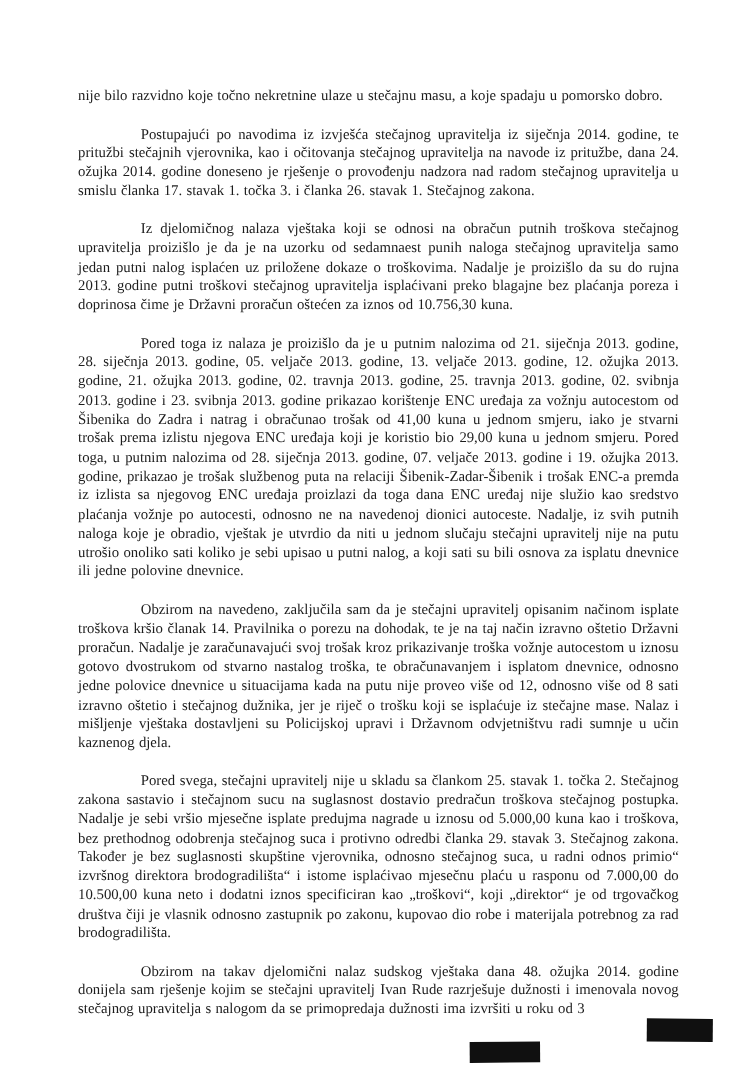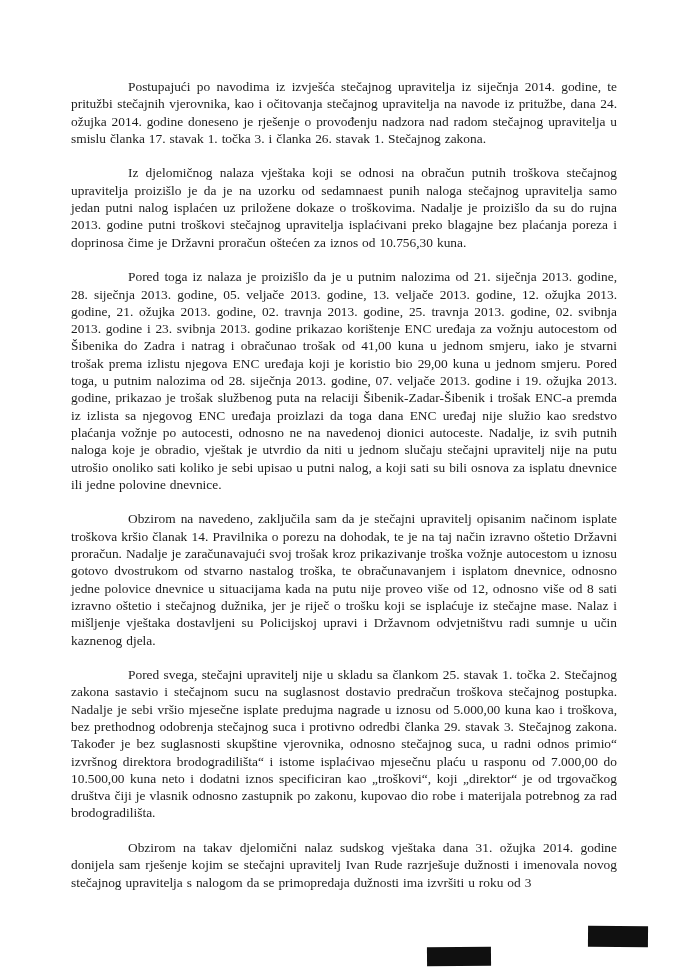--- a/index.html
+++ b/index.html
@@ -50,23 +50,24 @@
     width: 64px;
     height: 19px;
     transform: rotate(-0.5deg);
   }
 </style>
 </head>
 <body>
 
 <div class="page">
   <div class="text-block">
+    <p class="para noindent">nije bilo razvidno koje točno nekretnine ulaze u stečajnu masu, a koje spadaju u pomorsko dobro.</p>
     <p class="para">Postupajući po navodima iz izvješća stečajnog upravitelja iz siječnja 2014. godine, te pritužbi stečajnih vjerovnika, kao i očitovanja stečajnog upravitelja na navode iz pritužbe, dana 24. ožujka 2014. godine doneseno je rješenje o provođenju nadzora nad radom stečajnog upravitelja u smislu članka 17. stavak 1. točka 3. i članka 26. stavak 1. Stečajnog zakona.</p>
     <p class="para">Iz djelomičnog nalaza vještaka koji se odnosi na obračun putnih troškova stečajnog upravitelja proizišlo je da je na uzorku od sedamnaest punih naloga stečajnog upravitelja samo jedan putni nalog isplaćen uz priložene dokaze o troškovima. Nadalje je proizišlo da su do rujna 2013. godine putni troškovi stečajnog upravitelja isplaćivani preko blagajne bez plaćanja poreza i doprinosa čime je Državni proračun oštećen za iznos od 10.756,30 kuna.</p>
     <p class="para">Pored toga iz nalaza je proizišlo da je u putnim nalozima od 21. siječnja 2013. godine, 28. siječnja 2013. godine, 05. veljače 2013. godine, 13. veljače 2013. godine, 12. ožujka 2013. godine, 21. ožujka 2013. godine, 02. travnja 2013. godine, 25. travnja 2013. godine, 02. svibnja 2013. godine i 23. svibnja 2013. godine prikazao korištenje ENC uređaja za vožnju autocestom od Šibenika do Zadra i natrag i obračunao trošak od 41,00 kuna u jednom smjeru, iako je stvarni trošak prema izlistu njegova ENC uređaja koji je koristio bio 29,00 kuna u jednom smjeru. Pored toga, u putnim nalozima od 28. siječnja 2013. godine, 07. veljače 2013. godine i 19. ožujka 2013. godine, prikazao je trošak službenog puta na relaciji Šibenik-Zadar-Šibenik i trošak ENC-a premda iz izlista sa njegovog ENC uređaja proizlazi da toga dana ENC uređaj nije služio kao sredstvo plaćanja vožnje po autocesti, odnosno ne na navedenoj dionici autoceste. Nadalje, iz svih putnih naloga koje je obradio, vještak je utvrdio da niti u jednom slučaju stečajni upravitelj nije na putu utrošio onoliko sati koliko je sebi upisao u putni nalog, a koji sati su bili osnova za isplatu dnevnice ili jedne polovine dnevnice.</p>
     <p class="para">Obzirom na navedeno, zaključila sam da je stečajni upravitelj opisanim načinom isplate troškova kršio članak 14. Pravilnika o porezu na dohodak, te je na taj način izravno oštetio Državni proračun. Nadalje je zaračunavajući svoj trošak kroz prikazivanje troška vožnje autocestom u iznosu gotovo dvostrukom od stvarno nastalog troška, te obračunavanjem i isplatom dnevnice, odnosno jedne polovice dnevnice u situacijama kada na putu nije proveo više od 12, odnosno više od 8 sati izravno oštetio i stečajnog dužnika, jer je riječ o trošku koji se isplaćuje iz stečajne mase. Nalaz i mišljenje vještaka dostavljeni su Policijskoj upravi i Državnom odvjetništvu radi sumnje u učin kaznenog djela.</p>
     <p class="para">Pored svega, stečajni upravitelj nije u skladu sa člankom 25. stavak 1. točka 2. Stečajnog zakona sastavio i stečajnom sucu na suglasnost dostavio predračun troškova stečajnog postupka. Nadalje je sebi vršio mjesečne isplate predujma nagrade u iznosu od 5.000,00 kuna kao i troškova, bez prethodnog odobrenja stečajnog suca i protivno odredbi članka 29. stavak 3. Stečajnog zakona. Također je bez suglasnosti skupštine vjerovnika, odnosno stečajnog suca, u radni odnos primio“ izvršnog direktora brodogradilišta“ i istome isplaćivao mjesečnu plaću u rasponu od 7.000,00 do 10.500,00 kuna neto i dodatni iznos specificiran kao „troškovi“, koji „direktor“ je od trgovačkog društva čiji je vlasnik odnosno zastupnik po zakonu, kupovao dio robe i materijala potrebnog za rad brodogradilišta.</p>
-    <p class="para">Obzirom na takav djelomični nalaz sudskog vještaka dana 31. ožujka 2014. godine donijela sam rješenje kojim se stečajni upravitelj Ivan Rude razrješuje dužnosti i imenovala novog stečajnog upravitelja s nalogom da se primopredaja dužnosti ima izvršiti u roku od 3</p>
+    <p class="para">Obzirom na takav djelomični nalaz sudskog vještaka dana 48. ožujka 2014. godine donijela sam rješenje kojim se stečajni upravitelj Ivan Rude razrješuje dužnosti i imenovala novog stečajnog upravitelja s nalogom da se primopredaja dužnosti ima izvršiti u roku od 3</p>
   </div>
 
   <div class="redaction r1"></div>
   <div class="redaction r2"></div>
 </div>
 
 </body></html>

